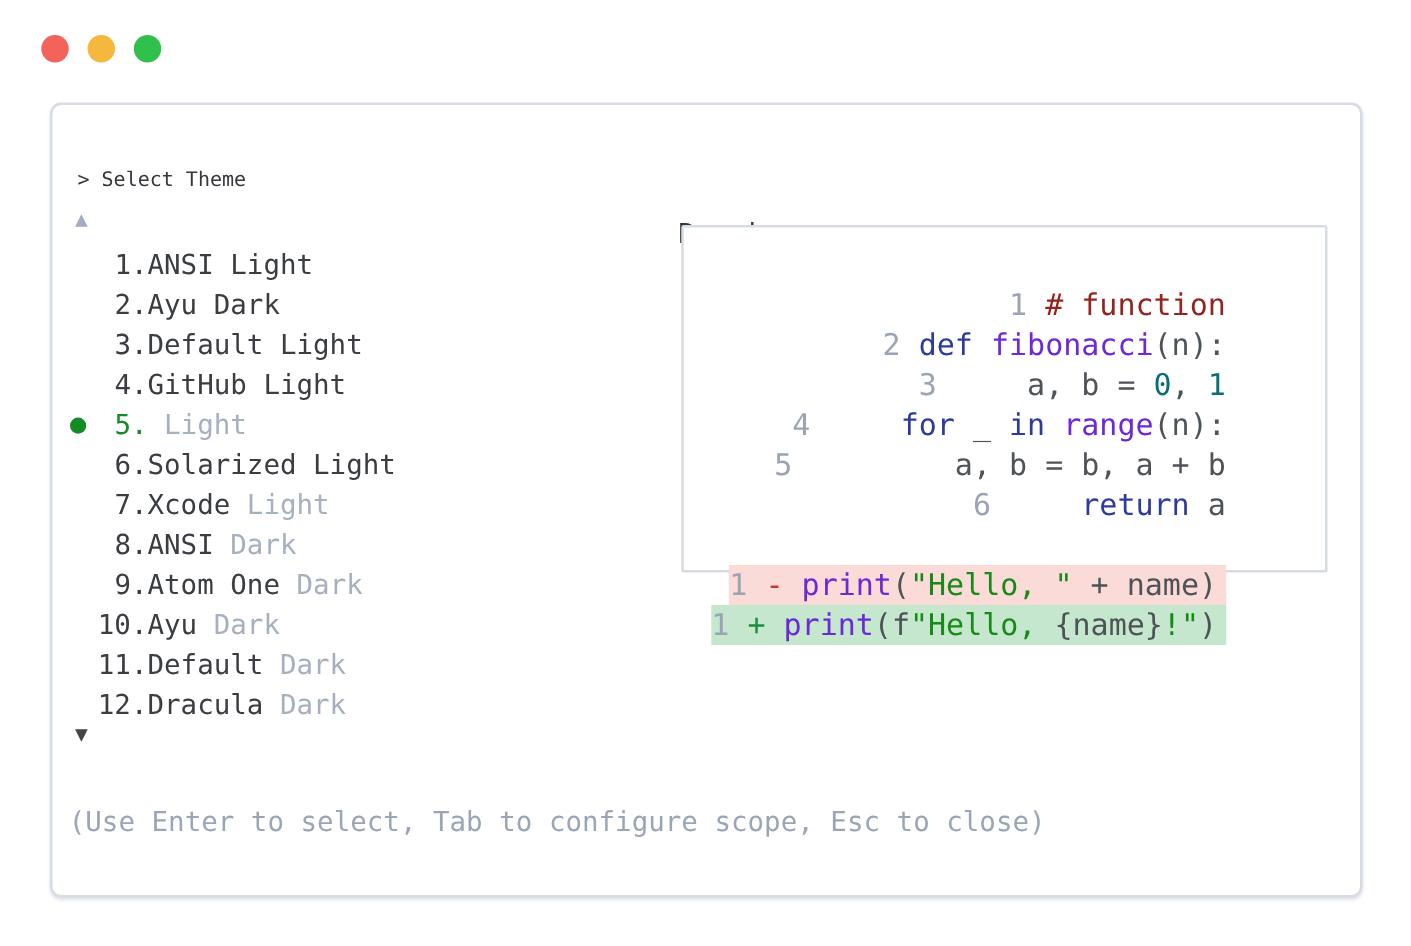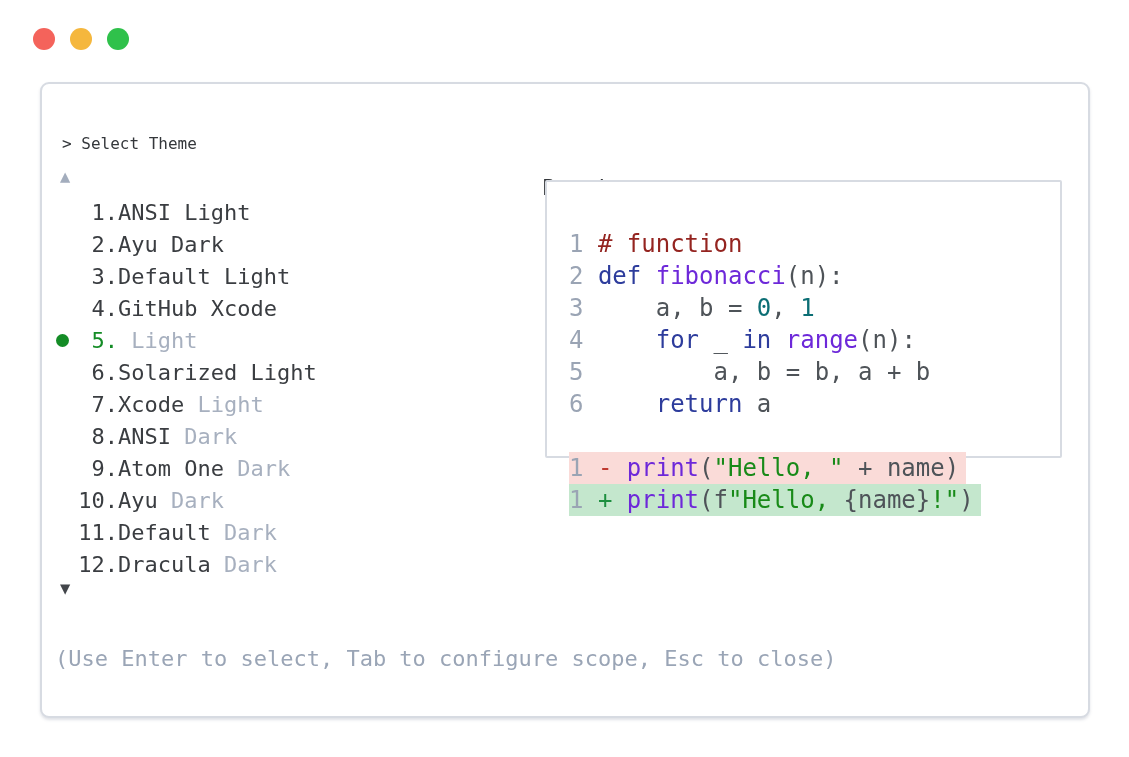--- a/index.html
+++ b/index.html
@@ -34,21 +34,21 @@
   .titem .num { display:inline-block; width:40px; text-align:right; }
   .titem .nm { }
   .titem.selected .num, .titem.selected .nm { color:#148c26; }
   .titem .badge { color:#a7b0bf; }
 
   .help { position:absolute; left:13px; top:562px; font-size:22px; color:#9aa5b6;
           white-space:pre; }
 
   
   .pbox { position:absolute; left:503px; top:96px; width:517px; height:278px;
-          background:#ffffff; border:2px solid #d7dbe2; border-radius:2px; }
+          background:#ffffff; border:2px solid #d7dbe2; border-radius:2px;text-align:right; }
   .code { position:absolute; left:22px; top:46px; font-size:24px; line-height:32px;
           white-space:pre; color:#4e5358; }
   .cline { height:32px; }
   .empty-line { height:32px; }
   .lnum { color:#9aa4b4; }
   .hl { display:inline-block; padding-right:7px; }
   .bg-removed { background:#fadbd8; }
   .bg-added  { background:#c4e7cd; }
   .c-comment { color:#942420; }
   .c-keyword { color:#2d3c9c; }
@@ -75,21 +75,21 @@
     <div class="prompt"><span id="prompt-symbol">&gt; </span><span>Select Theme</span></div>
 
     <div class="preview-label">Preview</div>
 
     <div class="scroll-up">▲</div>
 
     <div class="tlist" id="tlist">
         <div class="titem"><span class="dotbox"><span class="dot"></span></span><span class="num">1.</span><span class="nm">ANSI Light</span></div>
         <div class="titem"><span class="dotbox"><span class="dot"></span></span><span class="num">2.</span><span class="nm">Ayu Dark</span></div>
         <div class="titem"><span class="dotbox"><span class="dot"></span></span><span class="num">3.</span><span class="nm">Default Light</span></div>
-        <div class="titem"><span class="dotbox"><span class="dot"></span></span><span class="num">4.</span><span class="nm">GitHub Xcode</span></div>
+        <div class="titem"><span class="dotbox"><span class="dot"></span></span><span class="num">4.</span><span class="nm">GitHub Light</span></div>
         <div class="titem selected"><span class="dotbox"><span class="dot"></span></span><span class="num">5.</span><span class="badge"> Light</span></div>
         <div class="titem"><span class="dotbox"><span class="dot"></span></span><span class="num">6.</span><span class="nm">Solarized Light</span></div>
         <div class="titem"><span class="dotbox"><span class="dot"></span></span><span class="num">7.</span><span class="nm">Xcode</span><span class="badge"> Light</span></div>
         <div class="titem"><span class="dotbox"><span class="dot"></span></span><span class="num">8.</span><span class="nm">ANSI</span><span class="badge"> Dark</span></div>
         <div class="titem"><span class="dotbox"><span class="dot"></span></span><span class="num">9.</span><span class="nm">Atom One</span><span class="badge"> Dark</span></div>
         <div class="titem"><span class="dotbox"><span class="dot"></span></span><span class="num">10.</span><span class="nm">Ayu</span><span class="badge"> Dark</span></div>
         <div class="titem"><span class="dotbox"><span class="dot"></span></span><span class="num">11.</span><span class="nm">Default</span><span class="badge"> Dark</span></div>
         <div class="titem"><span class="dotbox"><span class="dot"></span></span><span class="num">12.</span><span class="nm">Dracula</span><span class="badge"> Dark</span></div>
       </div>
 

